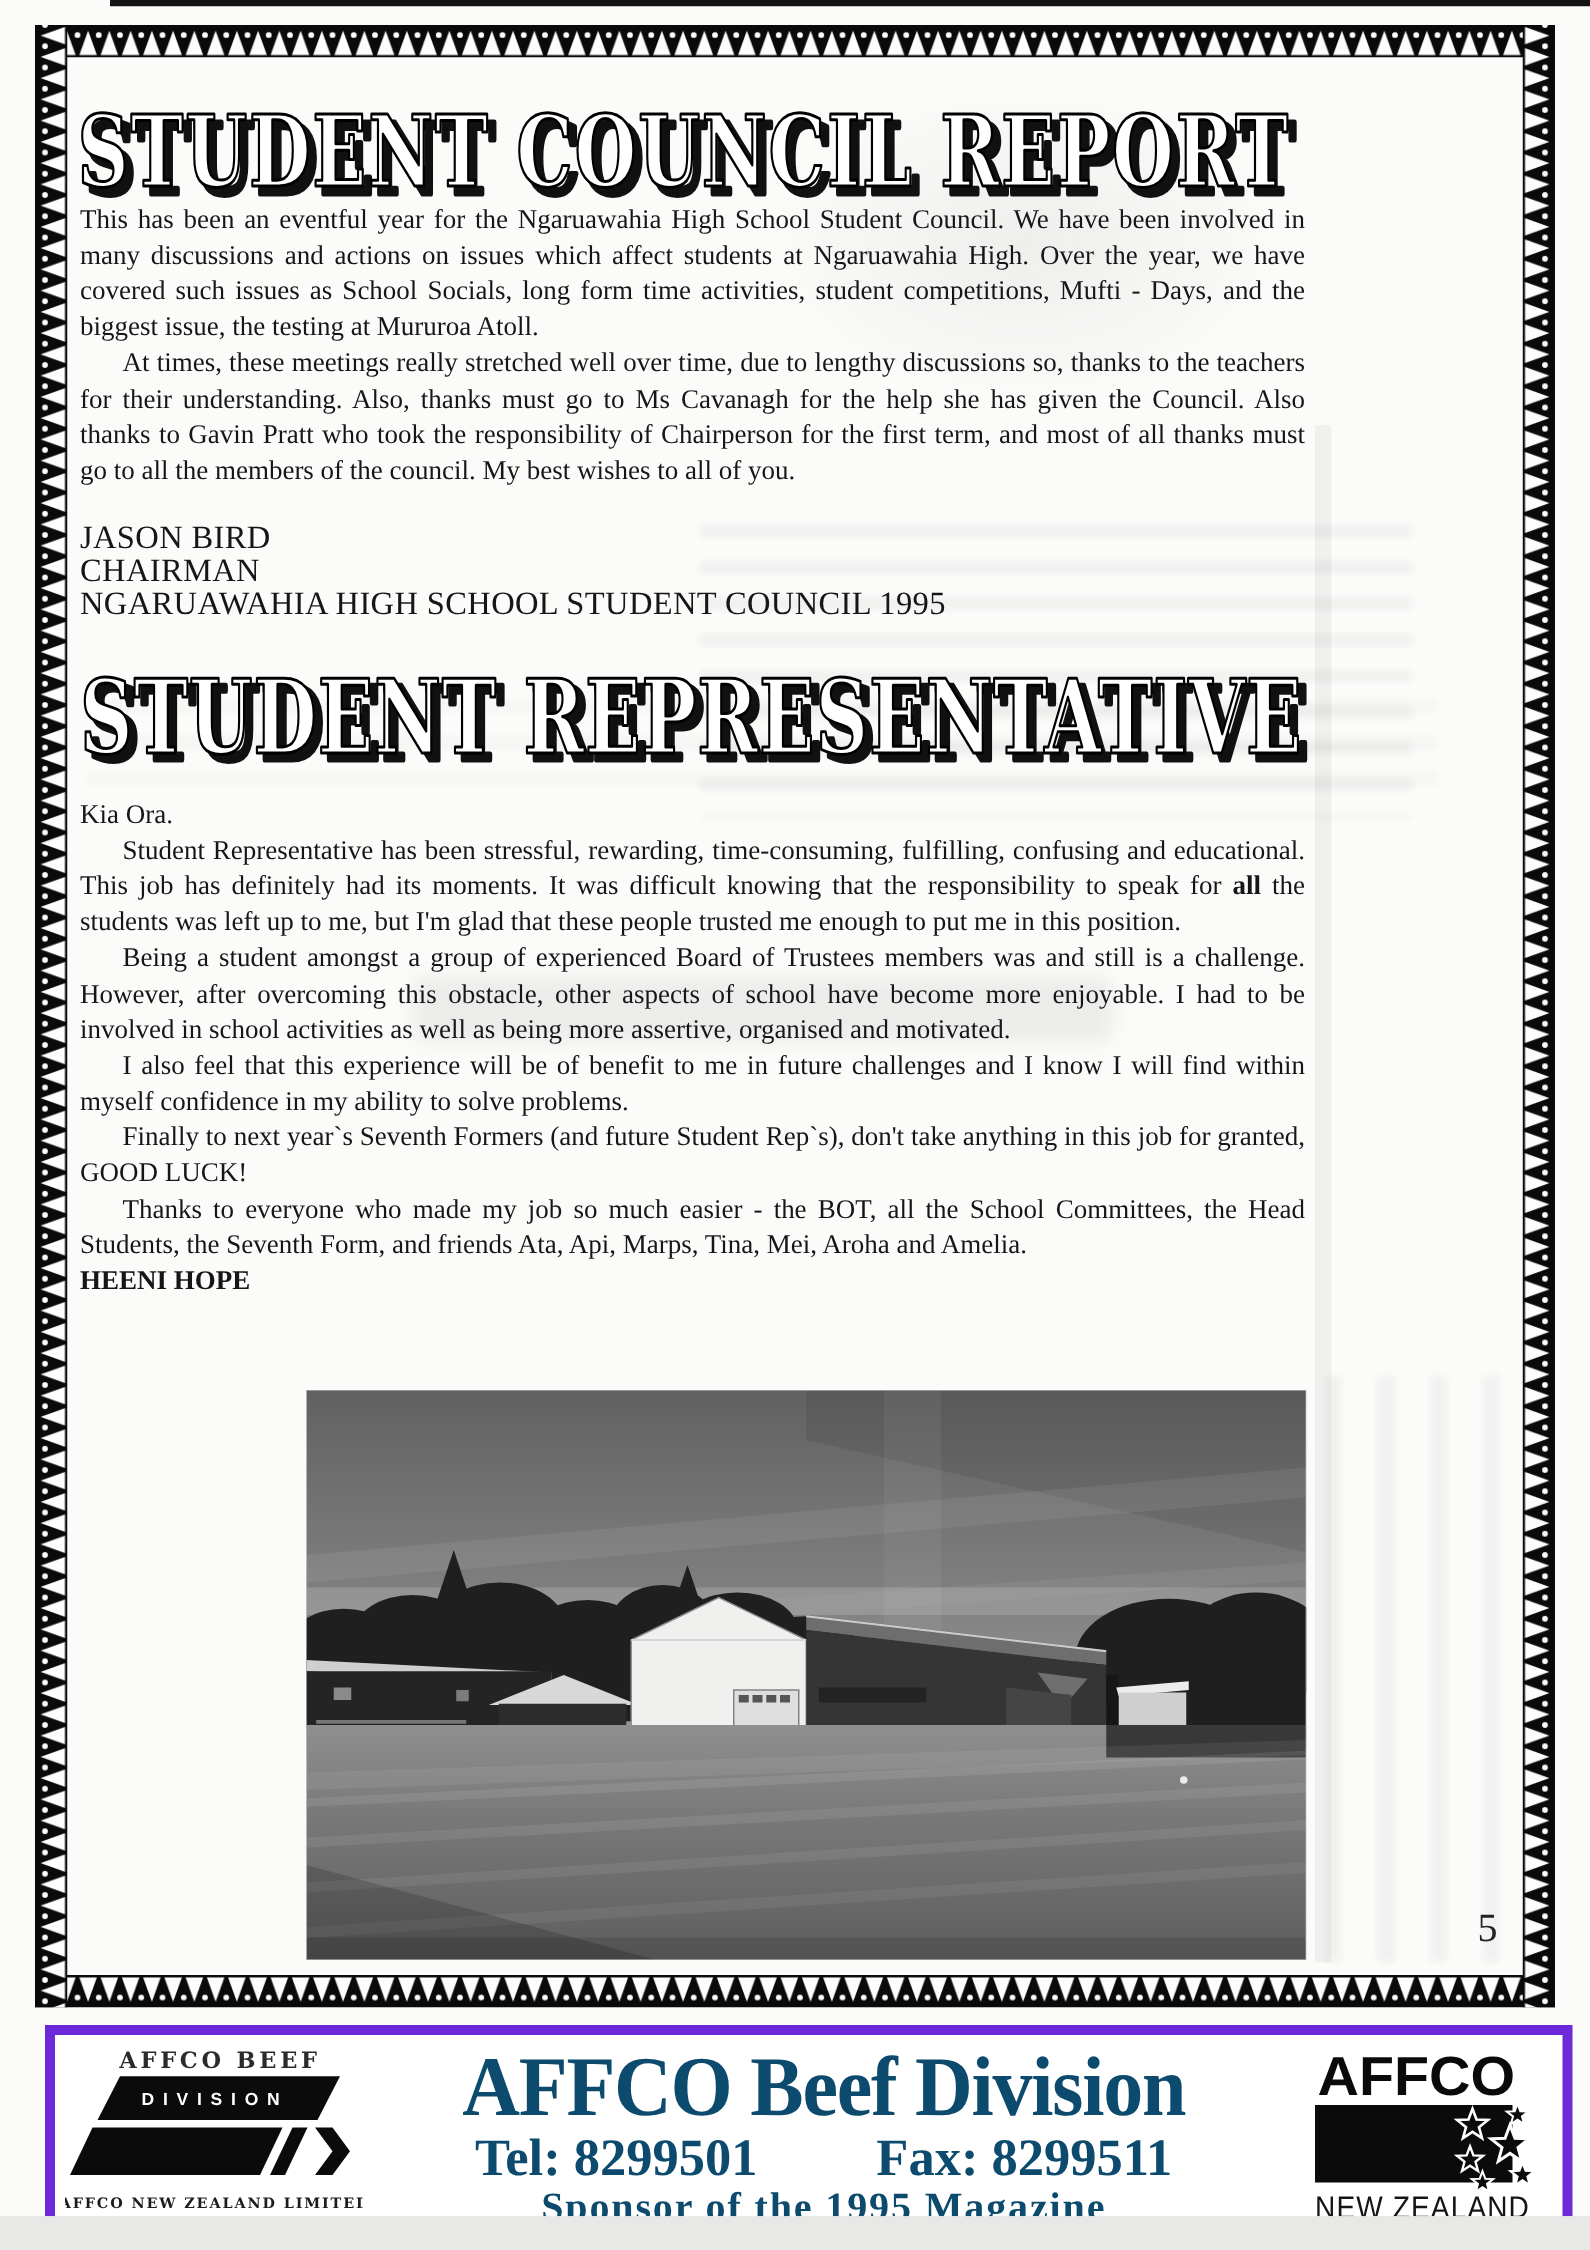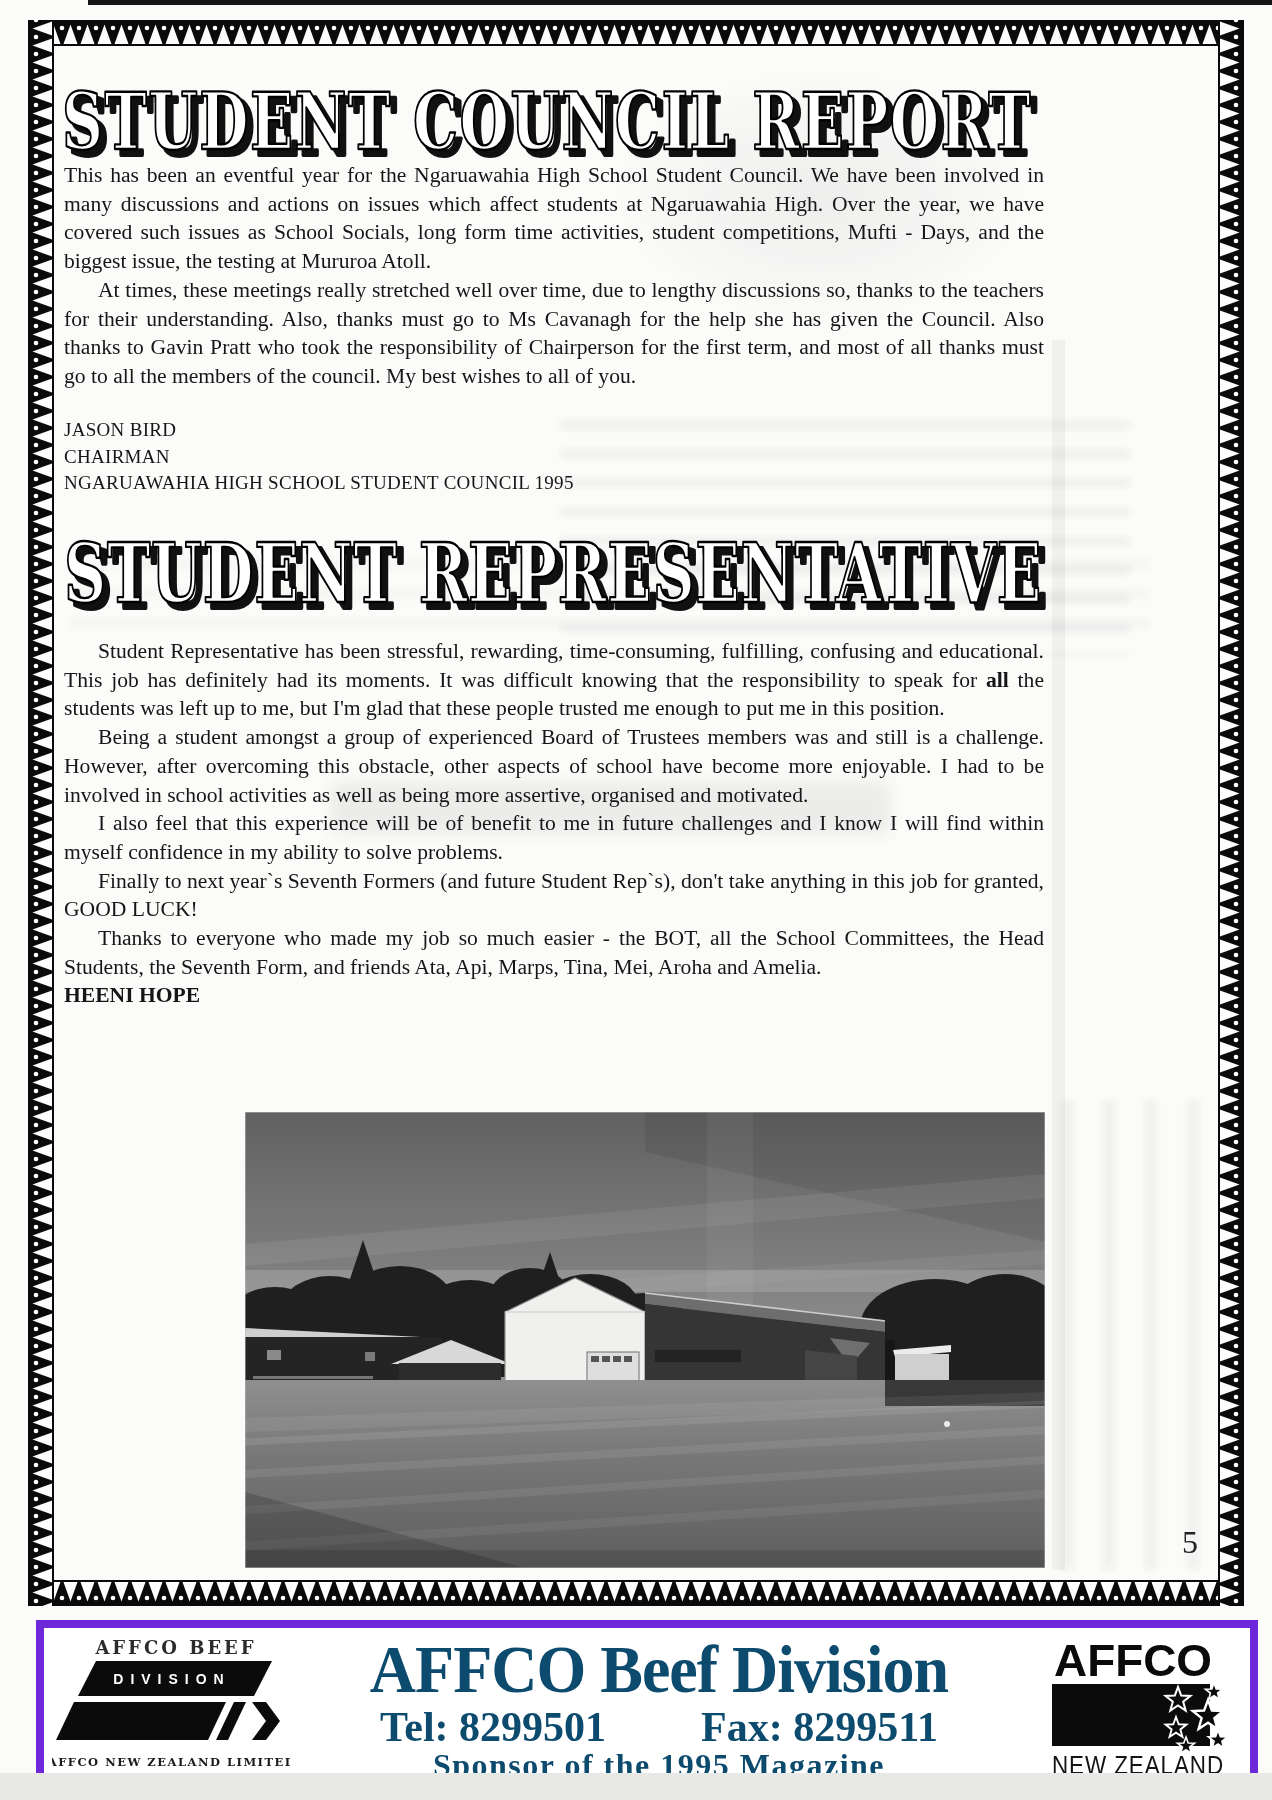--- a/index.html
+++ b/index.html
@@ -9,21 +9,21 @@
   .noninteract{pointer-events:none;}
 
   
   .scan-edge{left:88px;top:0;width:1184px;height:5px;background:#141414;}
 
   
   .body-text{font-size:21.6px;line-height:28.7px;text-align:justify;color:#161616;}
   .body-text p{margin:0;}
   .body-text p.ind{text-indent:34px;}
 
-  .sig-block{font-size:19px;line-height:26.6px;letter-spacing:.3px;color:#161616;}
+  .sig-block{font-size:26px;line-height:26.6px;letter-spacing:.3px;color:#161616;}
   .sig-block div{white-space:nowrap;}
 
   .sig-bold{font-weight:bold;}
 
   .page-number{font-size:32px;color:#222;}
 
   
   .bleed{filter:blur(3px);opacity:.85;}
   .bleed-stripes-h{background:repeating-linear-gradient(180deg,rgba(40,40,40,.055) 0 10px,transparent 10px 29px);}
   .bleed-stripes-v{background:repeating-linear-gradient(90deg,rgba(40,40,40,.05) 0 14px,transparent 14px 42px);}
@@ -113,20 +113,21 @@
     <div>CHAIRMAN</div>
     <div>NGARUAWAHIA HIGH SCHOOL STUDENT COUNCIL 1995</div>
   </div>
 
   <svg class="abs" style="left:60px;top:512px;" width="1020" height="112">
     <text x="10" y="96" font-family="DejaVu Serif, serif" font-size="82" font-weight="bold" letter-spacing="1" fill="#111" stroke="#111" stroke-width="4" stroke-linejoin="round" textLength="978" lengthAdjust="spacingAndGlyphs">STUDENT REPRESENTATIVE</text>
     <text x="4" y="90" font-family="DejaVu Serif, serif" font-size="82" font-weight="bold" letter-spacing="1" fill="#ffffff" stroke="#000" stroke-width="2.4" stroke-linejoin="round" textLength="978" lengthAdjust="spacingAndGlyphs">STUDENT REPRESENTATIVE</text>
   </svg>
 
   <div class="abs body-text" style="left:64px;top:637px;width:980px;">
+    <p>Kia Ora.</p>
     <p class="ind"><span>Student Representative has been stressful, rewarding, time-consuming, fulfilling, confusing and educational.  This job has definitely had its moments.  It was difficult knowing that the responsibility to speak for </span><b>all</b><span> the students was left up to me, but I'm glad that these people trusted me enough to put me in this position.</span></p>
     <p class="ind">Being a student amongst a group of experienced Board of Trustees members was and still is a challenge. However, after overcoming this obstacle, other aspects of school have become more enjoyable.  I had to be involved in school activities as well as being more assertive, organised and motivated.</p>
     <p class="ind">I also feel that this experience will be of benefit to me in future challenges and  I know I will find within myself confidence in my ability to solve problems.</p>
     <p class="ind">Finally to next year`s Seventh Formers (and future Student Rep`s), don't take anything in this job for granted, GOOD LUCK!</p>
     <p class="ind">Thanks to everyone who made my job so much easier - the BOT, all the School Committees, the Head Students, the Seventh Form, and friends Ata, Api, Marps, Tina, Mei, Aroha and Amelia.</p>
     <p class="sig-bold">HEENI HOPE</p>
   </div>
 
   <svg class="abs" style="left:245px;top:1112px;" width="800" height="456" viewBox="0 0 800 456">
     <defs>

